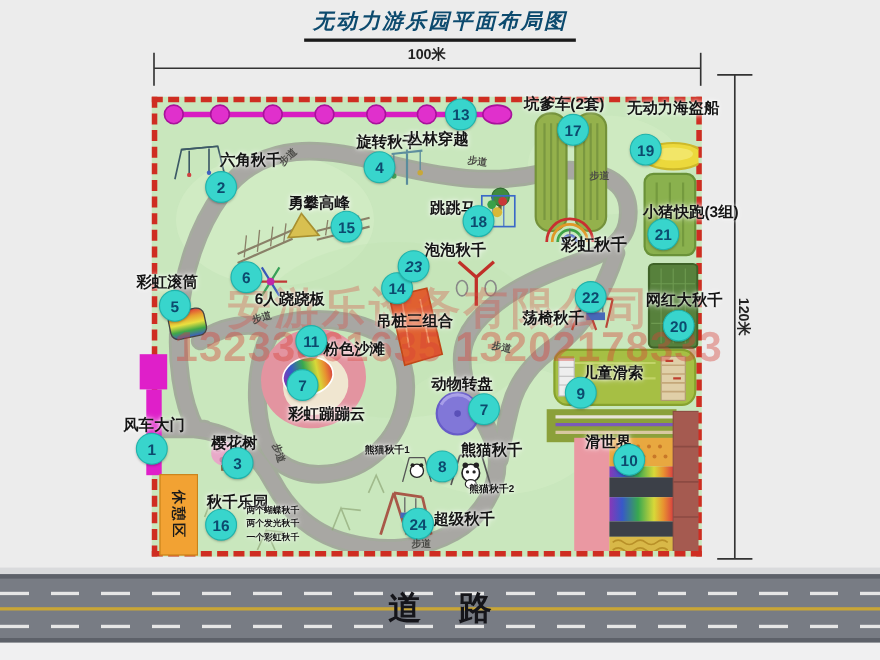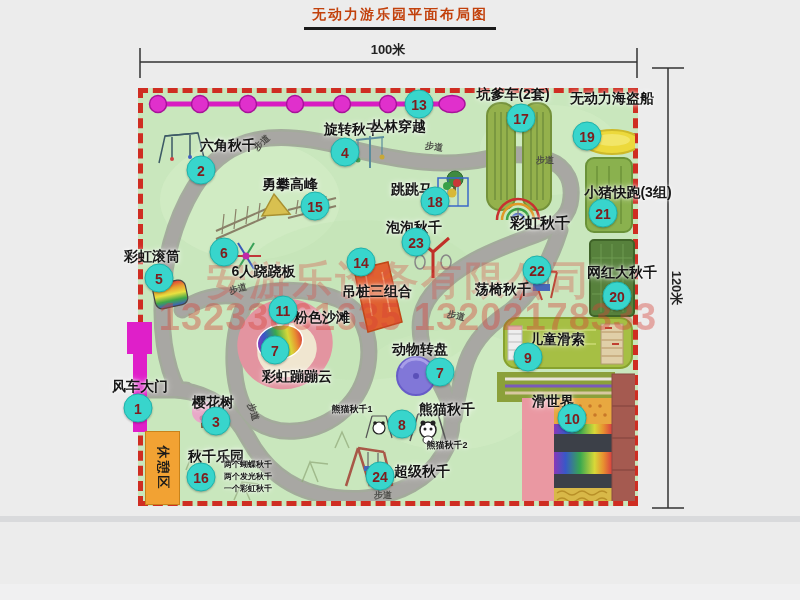--- a/index.html
+++ b/index.html
@@ -1,38 +1,38 @@
 <!DOCTYPE html>
 <html><head>
 <meta charset="utf-8">
 <style>
   html,body{margin:0;padding:0;}
   .canvas{position:relative;width:800px;height:600px;background:#ececec;overflow:hidden;
           font-family:"Liberation Sans","DejaVu Sans",sans-serif;}
-  .title{position:absolute;top:6px;left:50%;transform:translateX(-50%);font-size:14px;font-weight:bold;
-         color:#c2410c;border-bottom:3px solid #1a1a1a;padding:0 8px 3px;letter-spacing:2px;white-space:nowrap;}
+  .title{position:absolute;top:6px;left:50%;transform:translateX(-50%);font-size:19px;font-weight:bold;
+         color:#0c4a6e;border-bottom:3px solid #1a1a1a;padding:0 8px 3px;letter-spacing:2px;white-space:nowrap;font-style:italic;}
   .dim-label{position:absolute;font-size:13px;font-weight:bold;color:#222;white-space:nowrap;}
   .dim-top-label{left:388px;top:50px;transform:translate(-50%,-50%);}
   .dim-right-label{left:676px;top:288px;transform:translate(-50%,-50%) rotate(90deg);}
   .map{position:absolute;left:138px;top:88px;width:490px;height:408px;background:#c9e7bd;
        border:5px dashed #cf2d22;z-index:1;}
   .svg-layer{position:absolute;left:0;top:0;width:800px;height:600px;z-index:2;pointer-events:none;}
   .wm{position:absolute;white-space:nowrap;font-weight:700;z-index:3;pointer-events:none;}
   .wm1{left:400px;top:280px;transform:translate(-50%,-50%);font-size:40px;letter-spacing:3px;color:rgba(217,79,69,0.34);}
   .wm2{left:408px;top:317px;transform:translate(-50%,-50%);font-size:38px;letter-spacing:1px;color:rgba(214,66,56,0.40);}
   .rest-area{position:absolute;left:145px;top:431px;width:33px;height:72px;background:#f2a233;
              border:1px solid #c8821a;z-index:4;display:flex;align-items:center;justify-content:center;}
   .rest-area span{transform:rotate(90deg);font-size:13px;font-weight:bold;color:#1a1a1a;letter-spacing:2px;white-space:nowrap;}
   .markers{position:absolute;left:0;top:0;width:800px;height:600px;z-index:5;}
   .flabel{position:absolute;transform:translate(-50%,-50%);font-weight:700;font-size:14px;color:#151515;
           white-space:nowrap;text-shadow:0 0 3px rgba(255,255,255,.95),0 0 6px rgba(255,255,255,.8);}
   .flabel.left-anchor{transform:translate(0,-50%);}
   .plabel{position:absolute;font-size:9px;font-weight:600;color:#4a4a46;white-space:nowrap;}
   .badge{position:absolute;transform:translate(-50%,-50%);width:27px;height:27px;border-radius:50%;
-         background:#38d5cc;border:1px solid #1fb3ab;color:#7f1d1d;font-size:14px;font-weight:bold;
+         background:#38d5cc;border:1px solid #1fb3ab;color:#0c4a6e;font-size:14px;font-weight:bold;
          display:flex;align-items:center;justify-content:center;box-shadow:0 1px 2px rgba(0,0,0,.25);}
   .road-strip-top{position:absolute;left:0;top:516px;width:800px;height:6px;background:#d9dadc;}
   .road{position:absolute;left:0;top:522px;width:800px;height:62px;background:#787c84;box-sizing:border-box;
         border-top:4px solid #5d6169;border-bottom:4px solid #5d6169;z-index:1;}
   .road-dash{position:absolute;left:0;width:800px;height:3px;
         background:repeating-linear-gradient(90deg,#e6e6e6 0 26px,transparent 26px 46px);}
   .road-yellow{position:absolute;left:0;top:26px;width:800px;height:3px;background:#c9a636;}
   .road-label{position:absolute;left:50%;top:50%;transform:translate(-50%,-50%);font-size:30px;font-weight:bold;
         color:#15151a;letter-spacing:34px;padding-left:34px;white-space:nowrap;z-index:2;}
   .road-strip-bottom{position:absolute;left:0;top:584px;width:800px;height:16px;background:#f0f0f1;}
@@ -354,34 +354,40 @@
       <div class="badge" style="left: 435px; top: 201px;">18</div>
       <div class="flabel" style="left: 612px; top: 99px;">无动力海盗船</div>
       <div class="badge" style="left: 587px; top: 136px;">19</div>
       <div class="flabel" style="left: 622px; top: 273px;">网红大秋千</div>
       <div class="badge" style="left: 617px; top: 296px;">20</div>
       <div class="flabel" style="left: 628px; top: 193px;">小猪快跑(3组)</div>
       <div class="badge" style="left: 603px; top: 213px;">21</div>
       <div class="flabel" style="left: 503px; top: 290px;">荡椅秋千</div>
       <div class="badge" style="left: 537px; top: 270px;">22</div>
       <div class="flabel" style="left: 414px; top: 228px;">泡泡秋千</div>
-      <div class="badge" style="left: 416px; top: 242px;">23</div>
+      <div class="badge" style="left: 376px; top: 242px; font-style: italic;">23</div>
       <div class="flabel" style="left: 422px; top: 472px;">超级秋千</div>
       <div class="badge" style="left: 380px; top: 476px;">24</div>
       <div class="flabel" style="font-size: 15px; left: 540px; top: 223px;">彩虹秋千</div>
       <div class="flabel" style="font-size: 9px; font-weight: 600; left: 352px; top: 409px;">熊猫秋千1</div>
       <div class="flabel" style="font-size: 9px; font-weight: 600; left: 447px; top: 445px;">熊猫秋千2</div>
       <div class="flabel left-anchor" style="font-size: 8px; font-weight: 600; left: 224px; top: 464px;">两个蝴蝶秋千</div>
       <div class="flabel left-anchor" style="font-size: 8px; font-weight: 600; left: 224px; top: 476px;">两个发光秋千</div>
       <div class="flabel left-anchor" style="font-size: 8px; font-weight: 600; left: 224px; top: 488px;">一个彩虹秋千</div>
       <div class="plabel" style="transform: translate(-50%, -50%) rotate(-42deg); left: 262px; top: 143px;">步道</div>
       <div class="plabel" style="transform: translate(-50%, -50%) rotate(8deg); left: 434px; top: 147px;">步道</div>
       <div class="plabel" style="transform: translate(-50%, -50%) rotate(0deg); left: 545px; top: 160px;">步道</div>
       <div class="plabel" style="transform: translate(-50%, -50%) rotate(-15deg); left: 238px; top: 289px;">步道</div>
       <div class="plabel" style="transform: translate(-50%, -50%) rotate(72deg); left: 253px; top: 412px;">步道</div>
       <div class="plabel" style="transform: translate(-50%, -50%) rotate(12deg); left: 456px; top: 316px;">步道</div>
       <div class="plabel" style="transform: translate(-50%, -50%) rotate(0deg); left: 383px; top: 495px;">步道</div>
     </div>
 
   <div class="road-strip-top"></div>
+  <div class="road">
+    <div class="road-dash" style="top:12px"></div>
+    <div class="road-yellow"></div>
+    <div class="road-dash" style="top:42px"></div>
+    <div class="road-label">道路</div>
+  </div>
   <div class="road-strip-bottom"></div>
 
 </div>
 
 </body></html>

